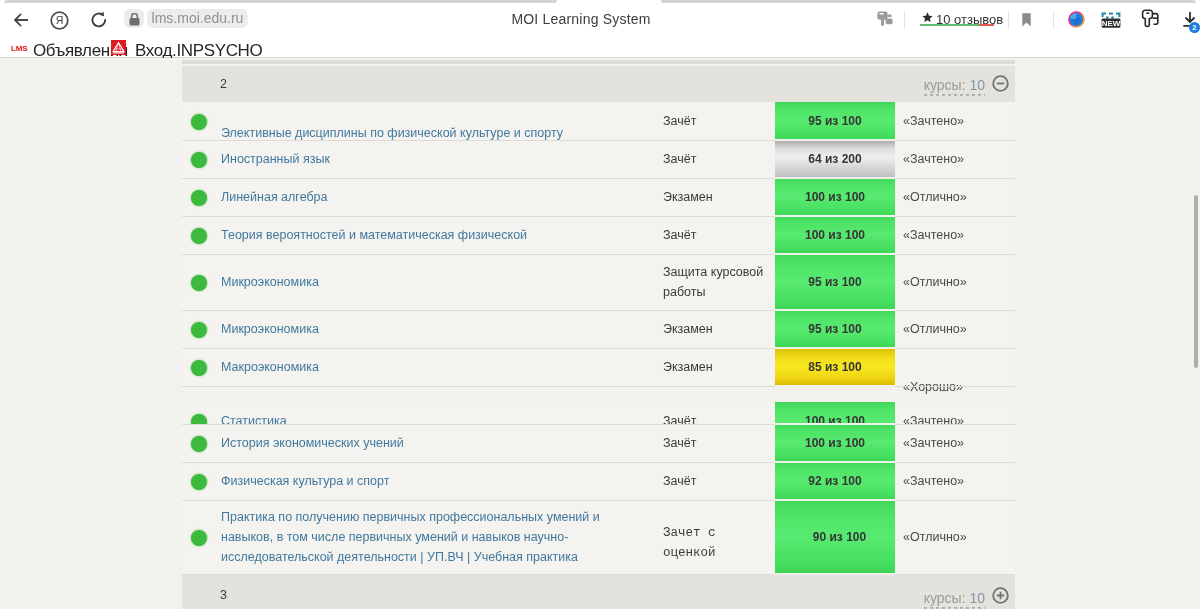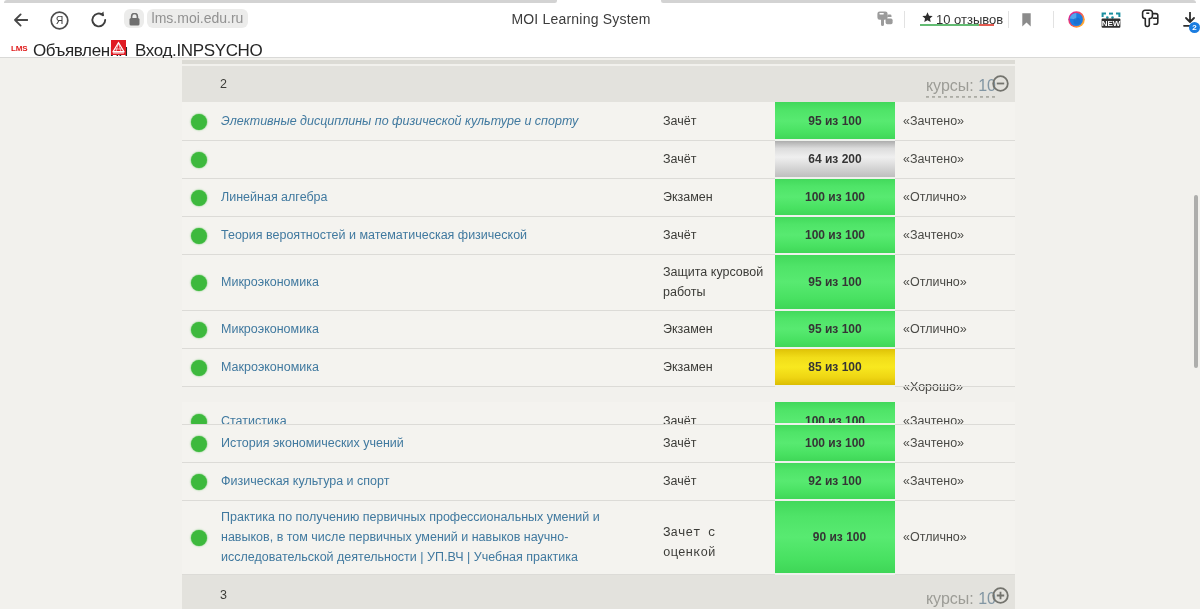--- a/index.html
+++ b/index.html
@@ -15,21 +15,21 @@
   #url { position:absolute; top:9px; left:147px; width:101px; height:19px; border-radius:6px; background:#ececeb; color:#919191; font-size:14px; line-height:19px; text-align:center; }
   .vsep { position:absolute; top:11px; width:1px; height:17px; background:#e2e2e2; }
   
   .bm { position:absolute; top:41px; font-size:17px; color:#262626; letter-spacing:-0.35px; }
   
   #page { position:absolute; top:58px; left:0; width:1200px; height:551px; background:#f2f1ed; }
   #prevstrip { position:absolute; top:1.5px; left:182px; width:833px; height:4px; background:#dcdbd5; }
   .hdr { position:absolute; left:182px; width:833px; height:36px; background:#e3e2dd; color:#3c3c38; font-size:12.5px; }
   .hdr .num { position:absolute; left:38px; top:11px; }
   .hdr .sem { position:absolute; left:55px; top:11px;margin-top:44px; }
-  .kursy { position:absolute; right:19px; top:11.5px; color:#9c9c96; font-size:16px; padding-bottom:3px; background-image:repeating-linear-gradient(90deg,#acaca5 0px,#acaca5 3px,transparent 3px,transparent 6px); background-size:100% 1.8px; background-position:0 100%; background-repeat:no-repeat;}
+  .kursy { position:absolute; right:30px; top:11.5px; color:#9c9c96; font-size:14px; padding-bottom:3px; background-image:repeating-linear-gradient(90deg,#acaca5 0px,#acaca5 3px,transparent 3px,transparent 6px); background-size:100% 1.8px; background-position:0 100%; background-repeat:no-repeat;}
   .kursy b { font-weight:normal; color:#8296a3; }
   .circbtn { position:absolute; right:6px; top:9px; width:17px; height:17px; }
   .row { position:absolute; left:182px; width:833px; background:#f4f3ef; }
   .dot { position:absolute; left:8.5px; width:16px; height:16px; border-radius:50%; background:#3db93d; box-shadow:0 0 1.5px 0.5px rgba(61,185,61,.55); }
   .name { position:absolute; left:39px; width:400px; font-size:12.5px; color:#40799f; line-height:20px; }
   .exam { position:absolute; left:481px; width:110px; font-size:12.5px; color:#3b3b37; line-height:20px; }
   .badge { position:absolute; left:593px; width:120px; text-align:center; font-size:12px; font-weight:bold; color:#353535; }
   .badge.g { background:linear-gradient(180deg,#41d85a 0%,#4fe468 22%,#58ea71 50%,#48e161 80%,#3ed556 100%); }
   .badge.s { background:linear-gradient(180deg,#a6a6a6 0%,#dcdcdc 22%,#efefef 45%,#e0e0e0 62%,#bcbcbc 100%); }
   .badge.y { background:linear-gradient(180deg,#dcbf05 0%,#f1dd19 25%,#f8e81f 50%,#eed513 78%,#d8ba00 100%); }
@@ -148,27 +148,28 @@
       <span class="sem">Семестр</span>
     <span class="kursy">курсы: <b>10</b></span>
     <svg class="circbtn" viewBox="0 0 17 17">
         <circle cx="8.5" cy="8.5" r="7.3" fill="none" stroke="#73736d" stroke-width="1.8"></circle>
         <path d="M4.8 8.5 h7.4" stroke="#73736d" stroke-width="1.8"></path>
       </svg>
   </div>
 
   <div class="row" style="top:43.5px;height:38px;">
   <div class="dot" style="top:calc(50% - 7px);"></div>
-  <div class="name vc" style="top:0;height:100%;font-style:italic;">Элективные дисциплины по физической культуре и спорту</div>
+  <div class="name vc" style="top:12px;height:100%;">Элективные дисциплины по физической культуре и спорту</div>
   <div class="exam vc" style="top:0;height:100%;">Зачёт</div>
   <div class="badge vc g" style="top:0;height:100%;justify-content:center;">95 из 100</div>
   <div class="grade vc" style="top:0;height:100%;">«Зачтено»</div>
 </div>
 <div class="row" style="top:81.5px;height:38px;">
   <div class="dot" style="top:calc(50% - 7px);"></div>
+  <div class="name vc" style="top:0;height:100%;">Иностранный язык</div>
   <div class="exam vc" style="top:0;height:100%;">Зачёт</div>
   <div class="badge vc s" style="top:0;height:100%;justify-content:center;">64 из 200</div>
   <div class="grade vc" style="top:0;height:100%;">«Зачтено»</div>
 </div>
 <div class="row" style="top:119.5px;height:38px;">
   <div class="dot" style="top:calc(50% - 7px);"></div>
   <div class="name vc" style="top:0;height:100%;">Линейная алгебра</div>
   <div class="exam vc" style="top:0;height:100%;">Экзамен</div>
   <div class="badge vc g" style="top:0;height:100%;justify-content:center;">100 из 100</div>
   <div class="grade vc" style="top:0;height:100%;">«Отлично»</div>

